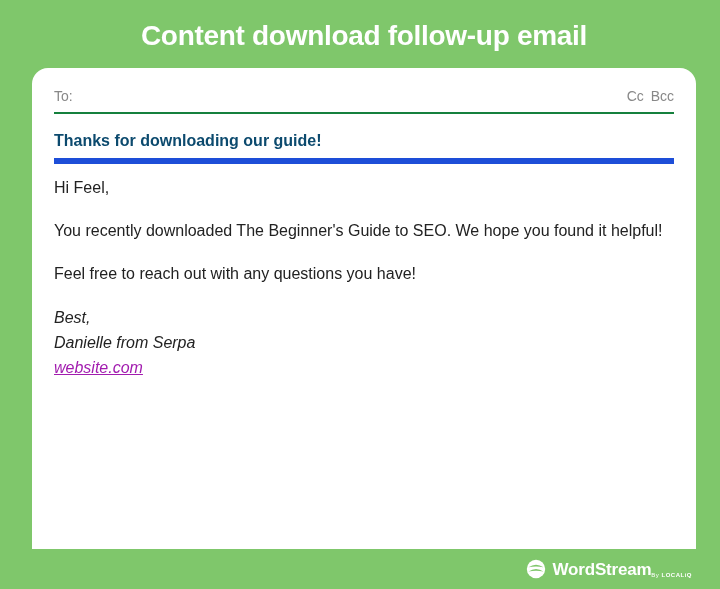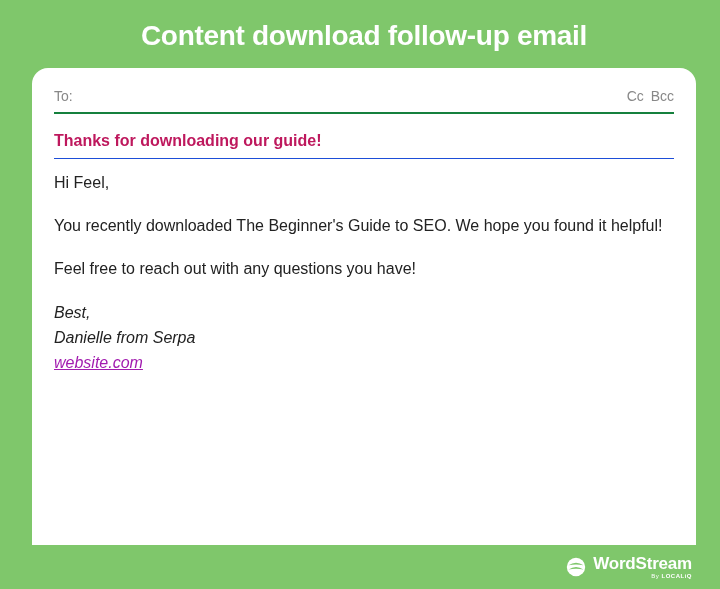--- a/index.html
+++ b/index.html
@@ -38,23 +38,23 @@
     justify-content: space-between;
     padding: 6px 0 8px 0;
     border-bottom: 2px solid #15803d;
     color: #888;
     font-size: 14px;
   }
   .to-right span { margin-left: 3px; }
   .subject {
     font-weight: 700;
     font-size: 16px;
-    color: #be185d;
+    color: #0c4a6e;
     padding: 18px 0 8px 0;
-    border-bottom: 1px solid #1d4ed8;
+    border-bottom: 6px solid #1d4ed8;
     margin-bottom: 12px;
   }
   .body-text {
     font-size: 16px;
     color: #222;
     line-height: 1.45;
   }
   .body-text p { margin-bottom: 20px; }
   .sig { margin-top: 0; font-style: italic; }
   .sig-line { margin-bottom: 2px; line-height: 1.45; }
@@ -70,21 +70,21 @@
     padding: 10px 4px 10px 0;
     gap: 7px;
   }
   .logo-icon {
     width: 20px;
     height: 20px;
     flex-shrink: 0;
   }
   .brand-wrap {
     display: flex;
-    flex-direction: column;
+    flex-direction: row;
     align-items: flex-start;
     line-height: 1;
   }
   .brand-name {
     color: #ffffff;
     font-weight: 700;
     font-size: 17px;
     letter-spacing: -0.2px;
   }
   .brand-sub {

